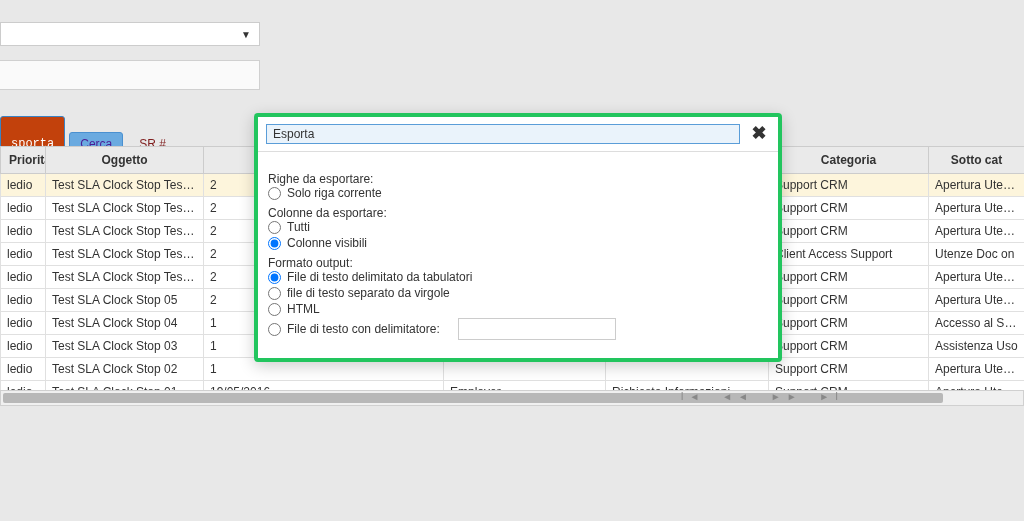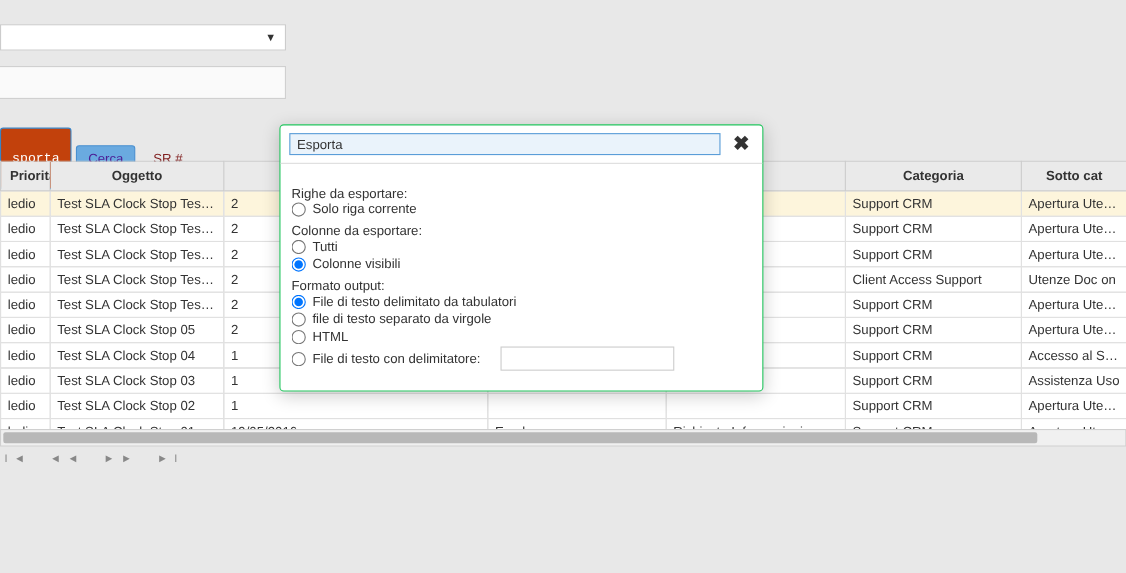--- a/index.html
+++ b/index.html
@@ -124,41 +124,41 @@
     }
     .scrollbar-thumb {
       background: #b8b8b8;
       height: 10px;
       width: 940px;
       margin: 2px 2px;
       border-radius: 2px;
     }
     .pagination {
       position: absolute;
-      top: 412px;
+      top: 391px;
       left: 0;
       width: 848px;
-      text-align: left;
+      text-align: right;
       color: #888;
       font-size: 10px;
       letter-spacing: 6px;
     }
     .pagination span {
       cursor: pointer;
       padding: 2px 4px;
     }
 
     
     .dialog-overlay {
       position: absolute;
       top: 113px;
       left: 254px;
-      width: 440px;
+      width: 528px;
       background: #fff;
-      border: 1px solid #22c55e;
+      border: 4px solid #22c55e;
       border-radius: 4px;
       box-shadow: 0 4px 16px rgba(0,0,0,0.2);
       z-index: 100;
     }
     .dialog-header {
       padding: 6px 8px;
       border-bottom: 1px solid #ddd;
       display: flex;
       align-items: center;
       justify-content: space-between;

